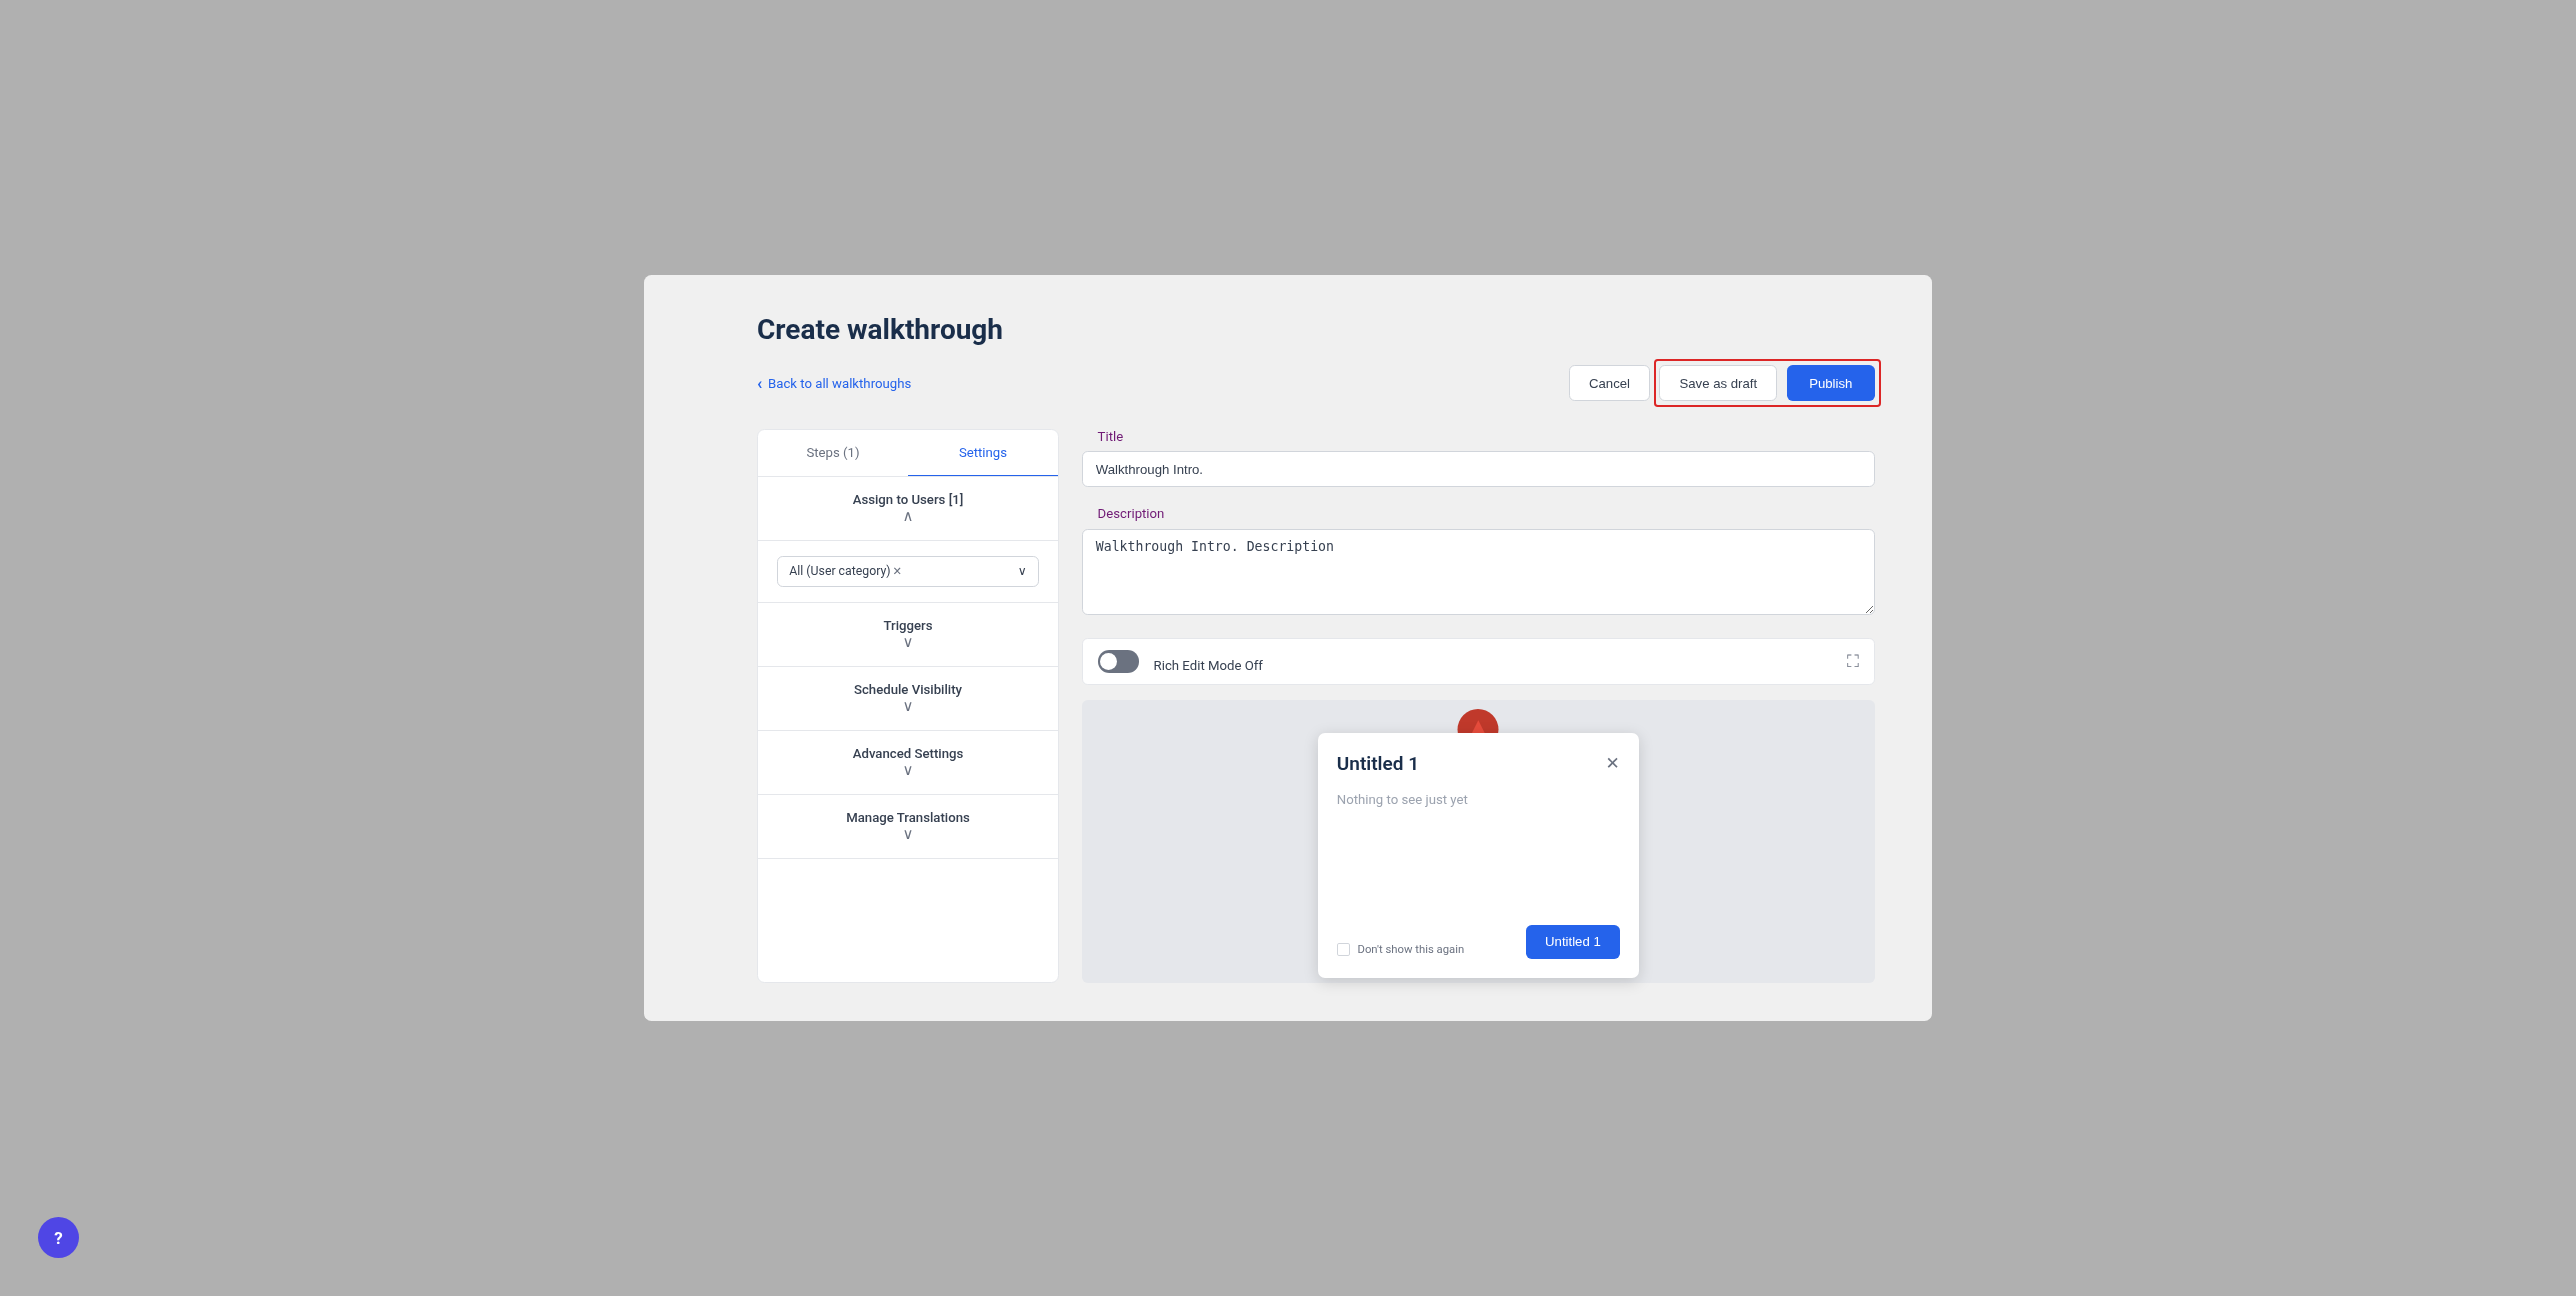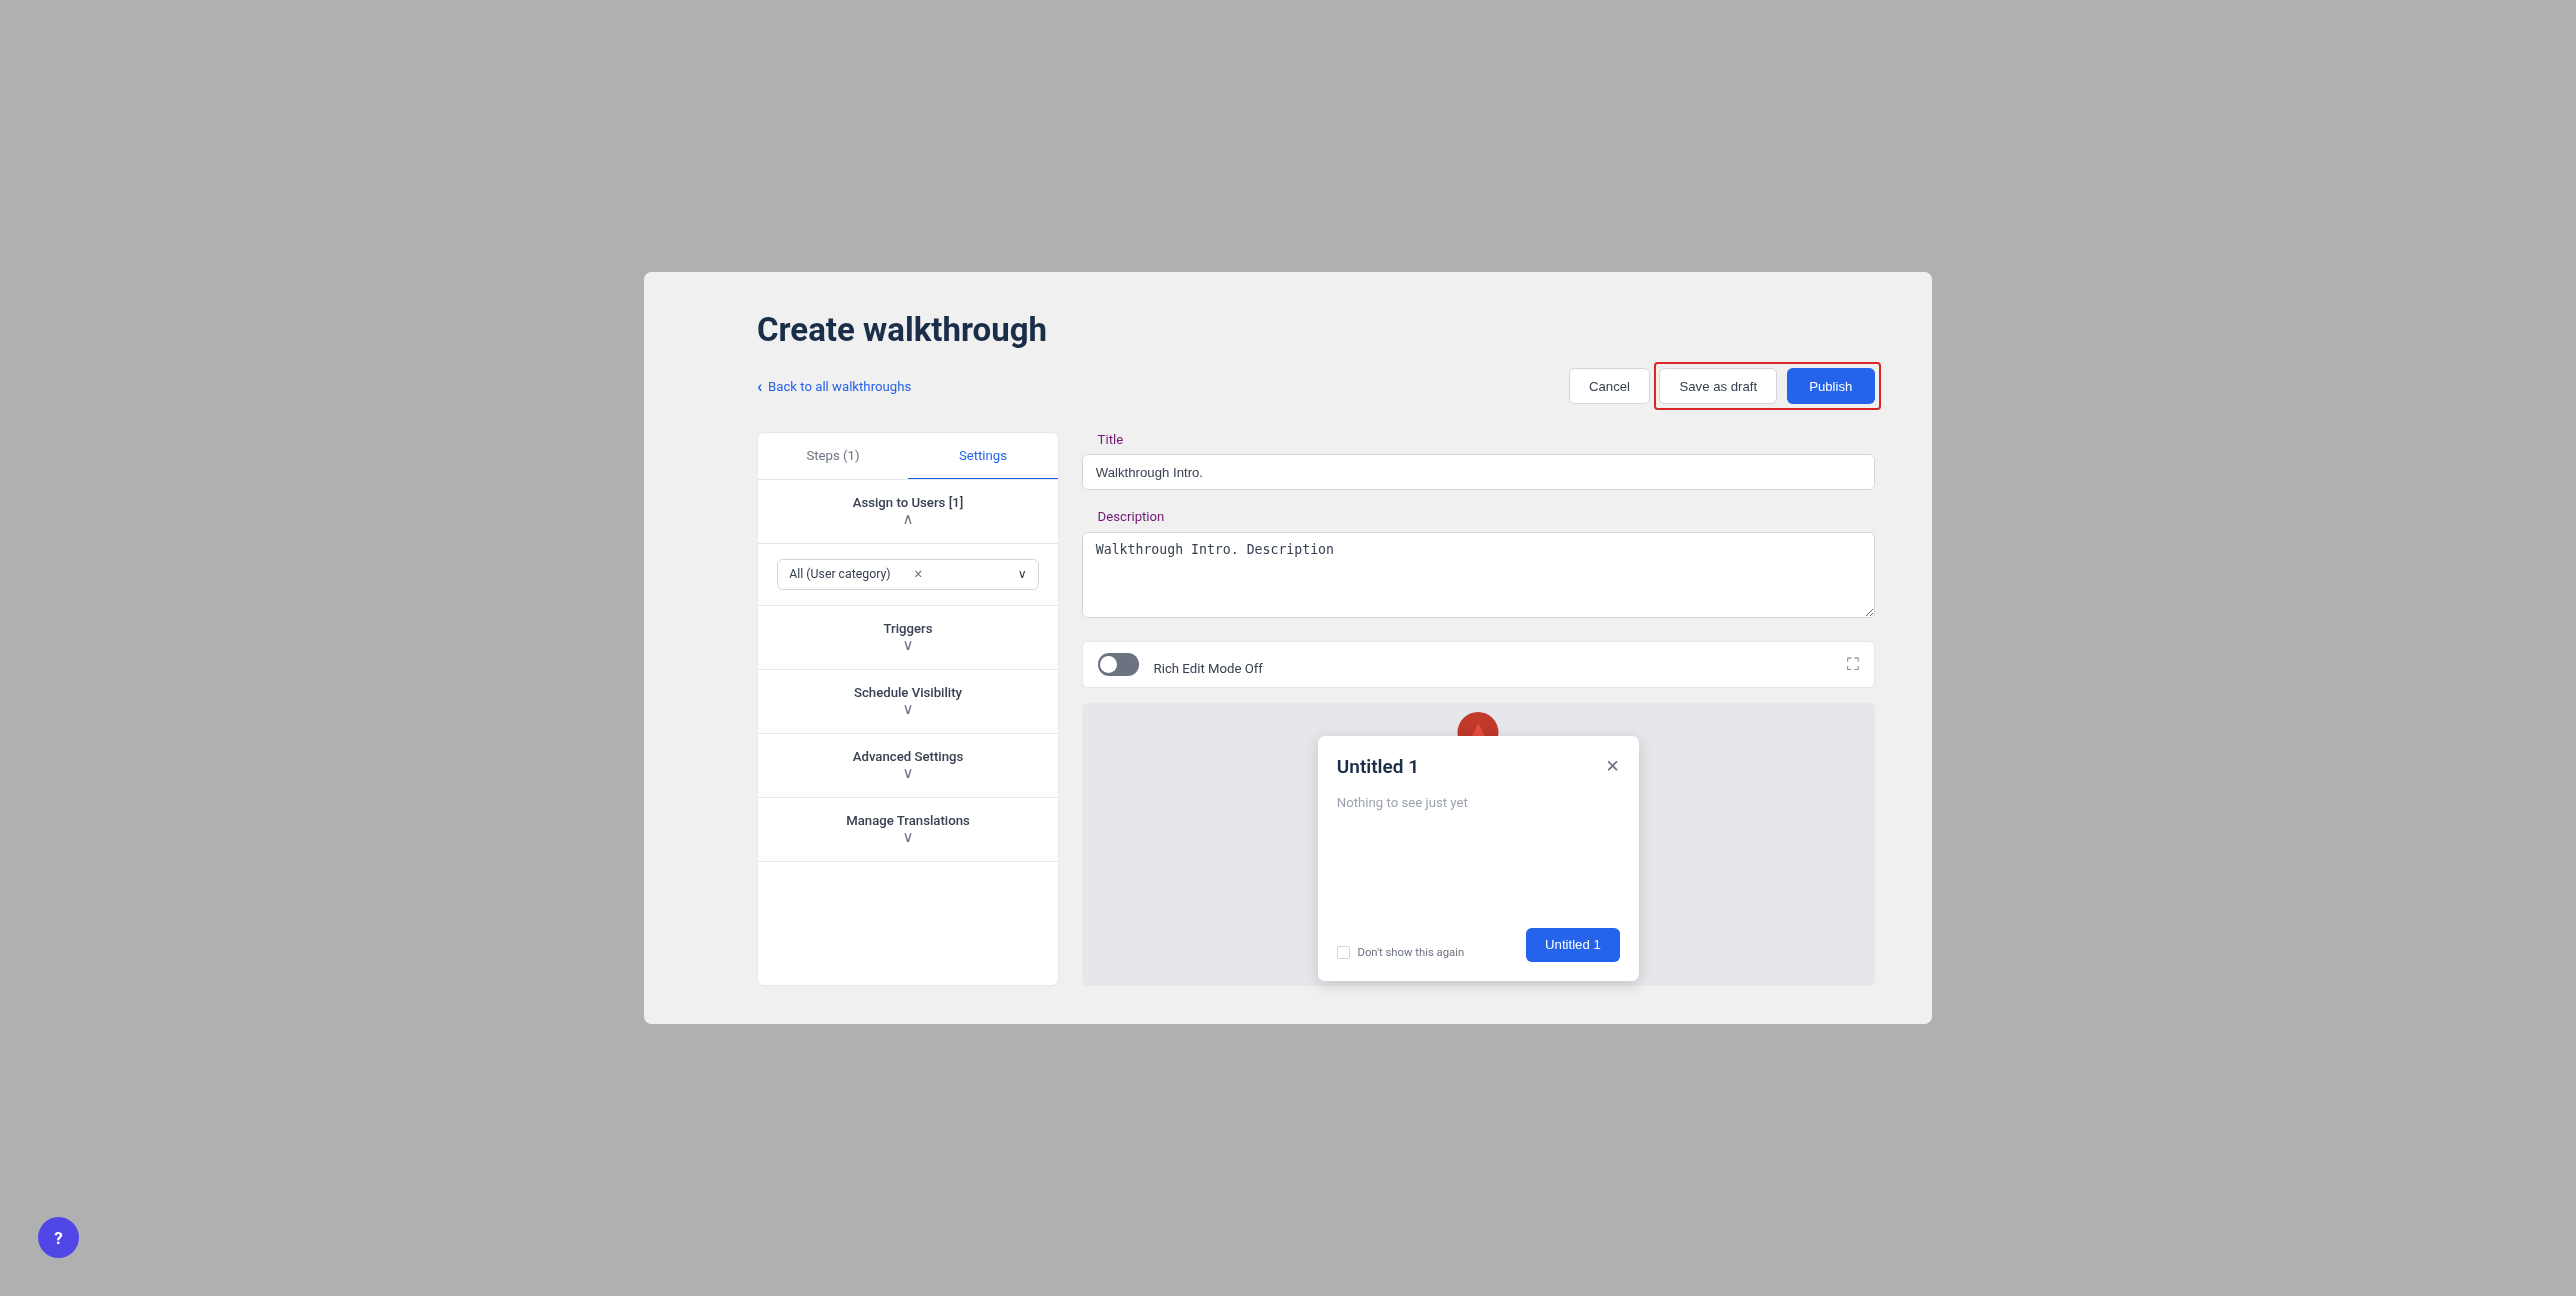--- a/index.html
+++ b/index.html
@@ -17,21 +17,21 @@
       background: #f0f0f0;
       border-radius: 7.5px;
       overflow: hidden;
       position: relative;
     }
     .main-content {
       padding: 38px 57px 38px 113px;
       position: relative;
     }
     .page-title {
-      font-size: 33px;
+      font-size: 28px;
       font-weight: 700;
       color: #1a2e4a;
       margin-bottom: 19px;
     }
     .top-bar {
       display: flex;
       align-items: center;
       justify-content: space-between;
       margin-bottom: 28px;
     }
@@ -148,21 +148,21 @@
       border-radius: 5.7px;
       padding: 7.5px 11.3px;
       font-size: 12.3px;
       color: #374151;
       cursor: pointer;
       background: white;
     }
     .user-select-left {
       display: flex;
       align-items: center;
-      gap: 23px;
+      gap: 2px;
     }
     .tag-x {
       color: #6b7280;
       cursor: pointer;
       font-size: 11.3px;
     }
     .right-panel {
       flex: 1;
     }
     .field-group {

